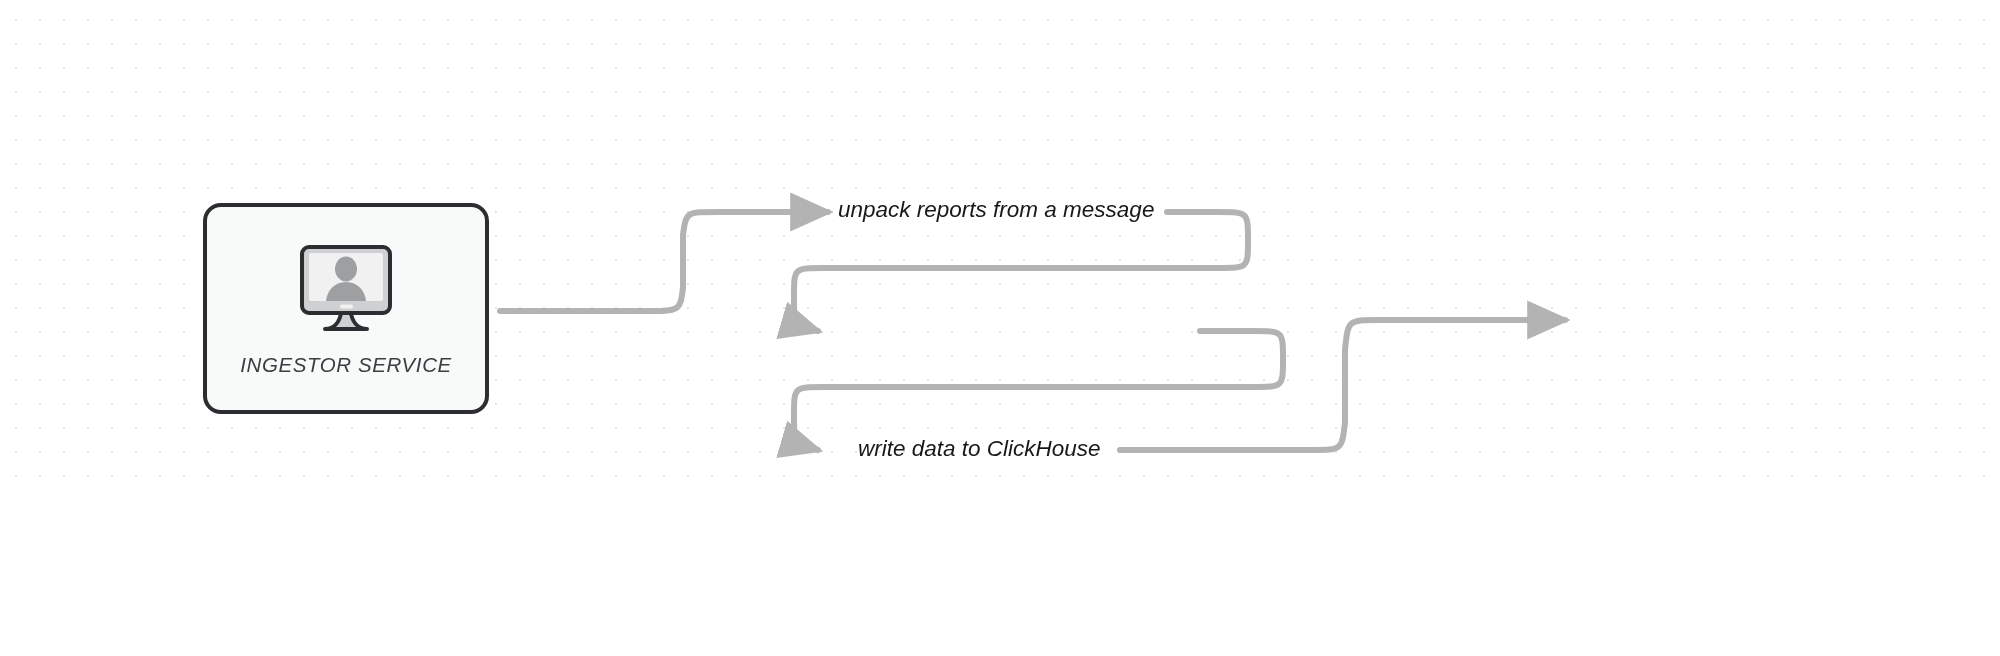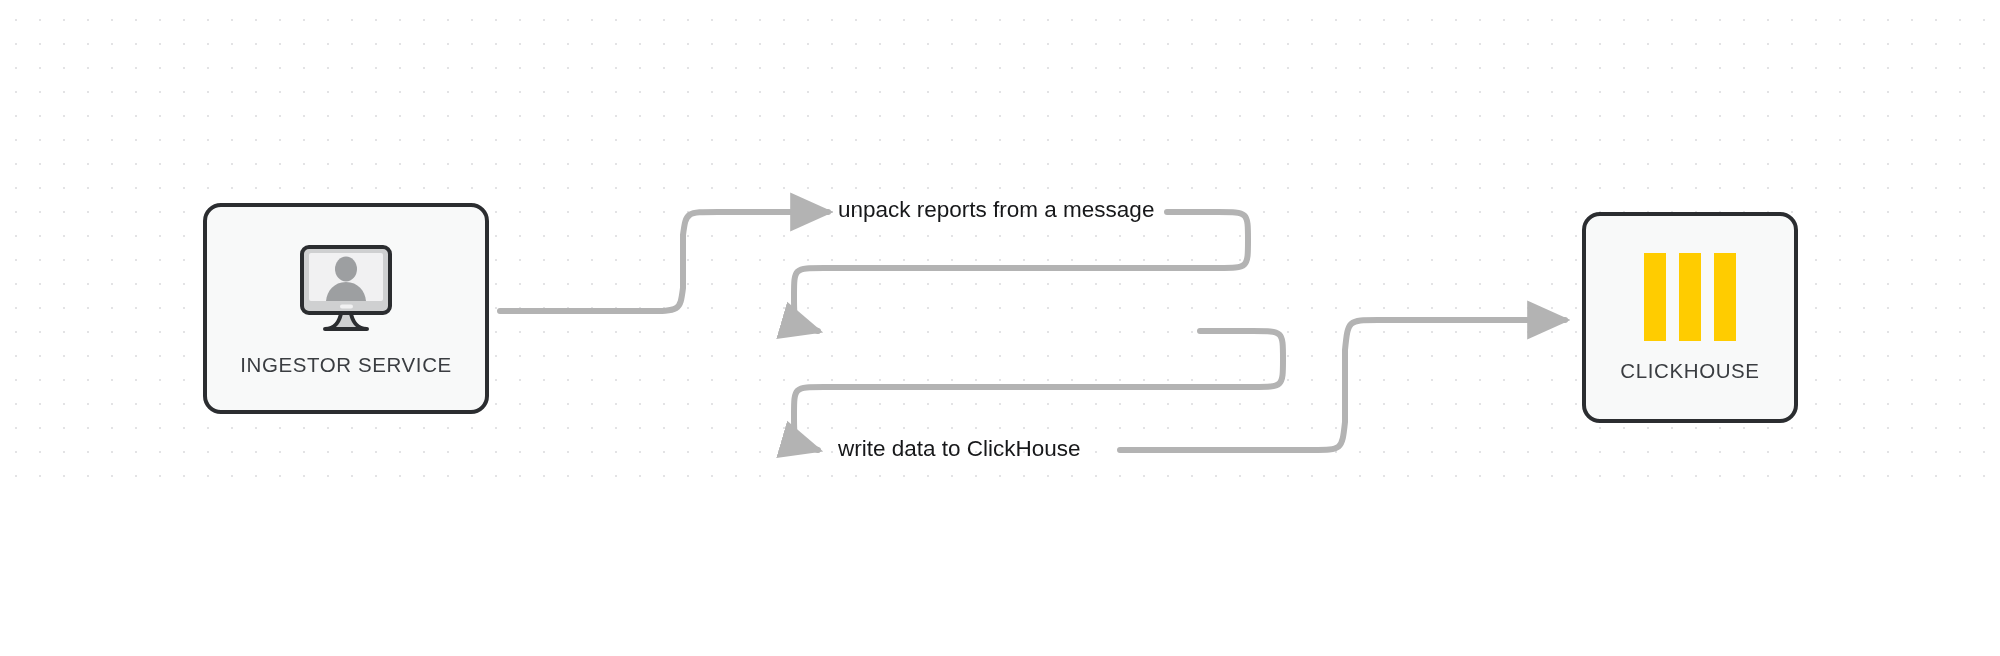--- a/index.html
+++ b/index.html
@@ -12,20 +12,21 @@
   }
 
   #canvas {
     position: relative;
     width: 2000px;
     height: 484px;
     background-color: #ffffff;
     background-image: radial-gradient(circle, #e3e3e5 1.1px, transparent 1.2px);
     background-size: 24px 24px;
     background-position: 4px 8px;
+    font-style: italic;
   }
 
   
   #edges {
     position: absolute;
     left: 0; top: 0;
     width: 2000px; height: 656px;
     pointer-events: none;
   }
 
@@ -69,21 +70,21 @@
   .edge-label {
     position: absolute;
     font-size: 22.5px;
     color: #17181a;
     white-space: nowrap;
     line-height: 1;
     background: transparent;
   }
   #edge-label-1 { left: 838px; top: 199px; }
   #edge-label-2 { left: 838px; top: 319px; }
-  #edge-label-3 { left: 838px; top: 438px; }
+  #edge-label-3 { left: 858px; top: 438px; }
 </style>
 </head>
 <body>
 
 <div id="canvas">
 
   <svg id="edges" viewBox="0 0 2000 656" width="2000" height="656" xmlns="http://www.w3.org/2000/svg">
     <defs>
       <marker id="arrow" viewBox="0 0 12 12" refX="10.5" refY="6" markerWidth="7.2" markerHeight="7.2" orient="auto-start-reverse">
         <path d="M 0 0.6 L 12 6 L 0 11.4 z" fill="#b3b3b3"></path>
@@ -142,22 +143,14 @@
         <ellipse cx="58" cy="28" rx="11" ry="12.5" fill="#9d9fa1"></ellipse>
 
         <path d="M 58 41 C 70 41 77 50 78 60 L 38 60 C 39 50 46 41 58 41 Z" fill="#9d9fa1"></path>
 
         <rect x="52" y="63.5" width="13" height="4" rx="2" ry="2" fill="#f1f1f2"></rect>
       </svg>
     </span>
     <div class="node-label">INGESTOR SERVICE</div>
   </div>
 
-  <div class="node" id="node-clickhouse">
-    <span class="ch-icon">
-      <i class="ch-bar"></i>
-      <i class="ch-bar"></i>
-      <i class="ch-bar"></i>
-    </span>
-    <div class="node-label">CLICKHOUSE</div>
-  </div>
 
 </div>
 
 </body></html>

